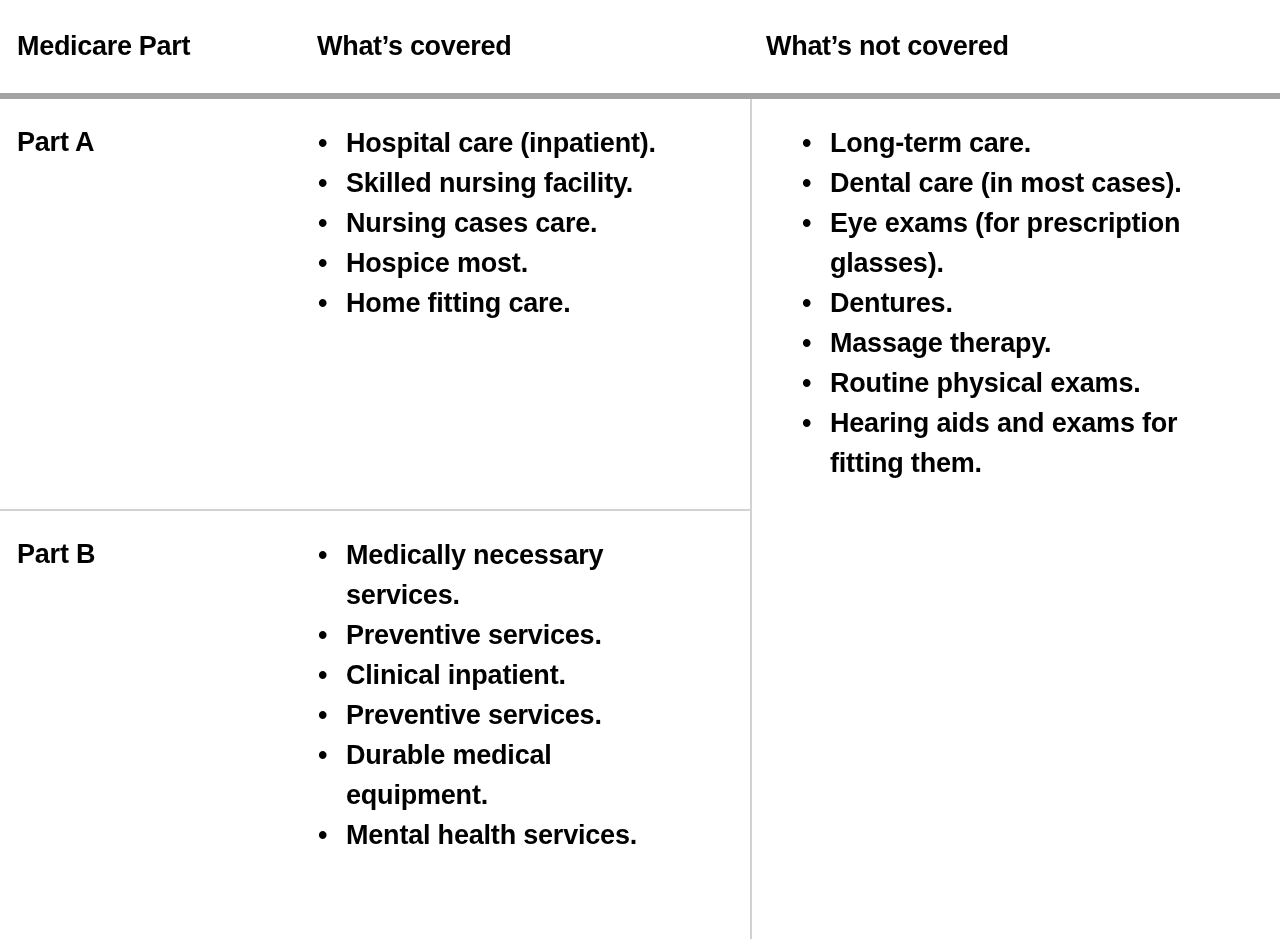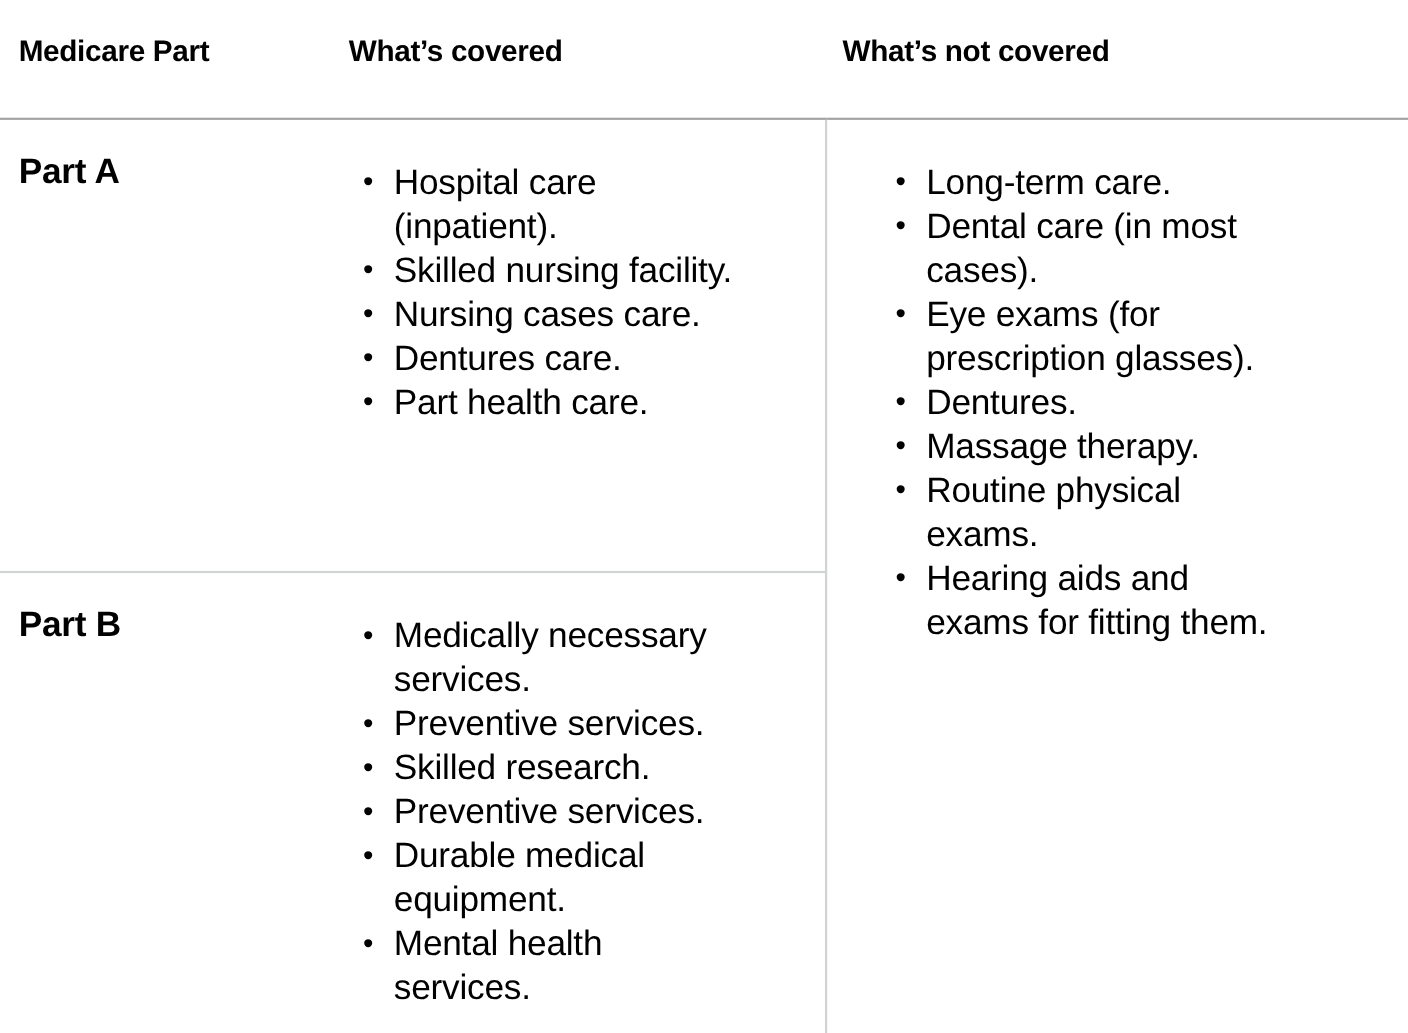--- a/index.html
+++ b/index.html
@@ -1,25 +1,25 @@
 <!DOCTYPE html>
 <html><head>
 <meta charset="utf-8">
 <style>
   html, body { margin:0; padding:0; background:#fff; }
   body { width:1280px; height:939px; overflow:hidden; font-family:"Liberation Sans", sans-serif; color:#000; }
   table { border-collapse:collapse; width:1280px; table-layout:fixed; }
-  th { text-align:left; font-weight:bold; font-size:27px; height:93px; padding:0 0 14px 17px; vertical-align:middle; border-bottom:2px solid #a3a3a3; letter-spacing:-0.3px; }
-  td { vertical-align:top; padding:0; font-size:32px; letter-spacing:-0.2px; }
+  th { text-align:left; font-weight:bold; font-size:27px; height:93px; padding:0 0 0 17px; vertical-align:middle; border-bottom:6px solid #a3a3a3; letter-spacing:-0.3px; }
+  td { vertical-align:top; padding:0; font-size:27px; letter-spacing:-0.2px; }
   .part { font-weight:bold; padding:28px 0 0 17px; }
   .rowA td.c1, .rowA td.c2 { height:382px; border-bottom:2px solid #d0d2d3; }
   .rowB td { height:456px; }
   .c3 { border-left:2px solid #d0d2d3; border-bottom:2px solid #d0d2d3; }
   .rowB td.c1, .rowB td.c2 { border-bottom:2px solid #d0d2d3; }
-  ul { margin:16px; padding:0; list-style:none; }
+  ul { margin:4px; padding:0; list-style:none;font-weight:bold; }
   li { position:relative; line-height:40px; padding-left:42px; }
   li::before { content:"\2022"; position:absolute; left:14px; top:0; font-size:27px; }
   .c2 ul { padding-top:20px; padding-right:60px; }
   .c3 ul { padding-top:20px; padding-left:32px; padding-right:90px; }
   th.h2 { padding-left:17px; }
   th.h3 { padding-left:15px;margin-top:14px; }
 </style>
 </head>
 <body>
 
@@ -37,43 +37,43 @@
     </tr>
   </thead>
   <tbody>
     <tr class="rowA">
       <td class="c1 part">Part A</td>
       <td class="c2">
         <ul>
           <li>Hospital care (inpatient).</li>
           <li>Skilled nursing facility.</li>
           <li>Nursing cases care.</li>
-          <li>Dentures care.</li>
-          <li>Part health care.</li>
+          <li>Hospice most.</li>
+          <li>Home fitting care.</li>
         </ul>
       </td>
       <td class="c3" rowspan="2">
         <ul>
           <li>Long-term care.</li>
           <li>Dental care (in most cases).</li>
           <li>Eye exams (for prescription glasses).</li>
           <li>Dentures.</li>
           <li>Massage therapy.</li>
           <li>Routine physical exams.</li>
           <li>Hearing aids and exams for fitting them.</li>
         </ul>
       </td>
     </tr>
     <tr class="rowB">
       <td class="c1 part">Part B</td>
       <td class="c2">
         <ul>
           <li>Medically necessary services.</li>
           <li>Preventive services.</li>
-          <li>Skilled research.</li>
+          <li>Clinical inpatient.</li>
           <li>Preventive services.</li>
           <li>Durable medical equipment.</li>
           <li>Mental health services.</li>
         </ul>
       </td>
     </tr>
   </tbody>
 </table>
 
 </body></html>

